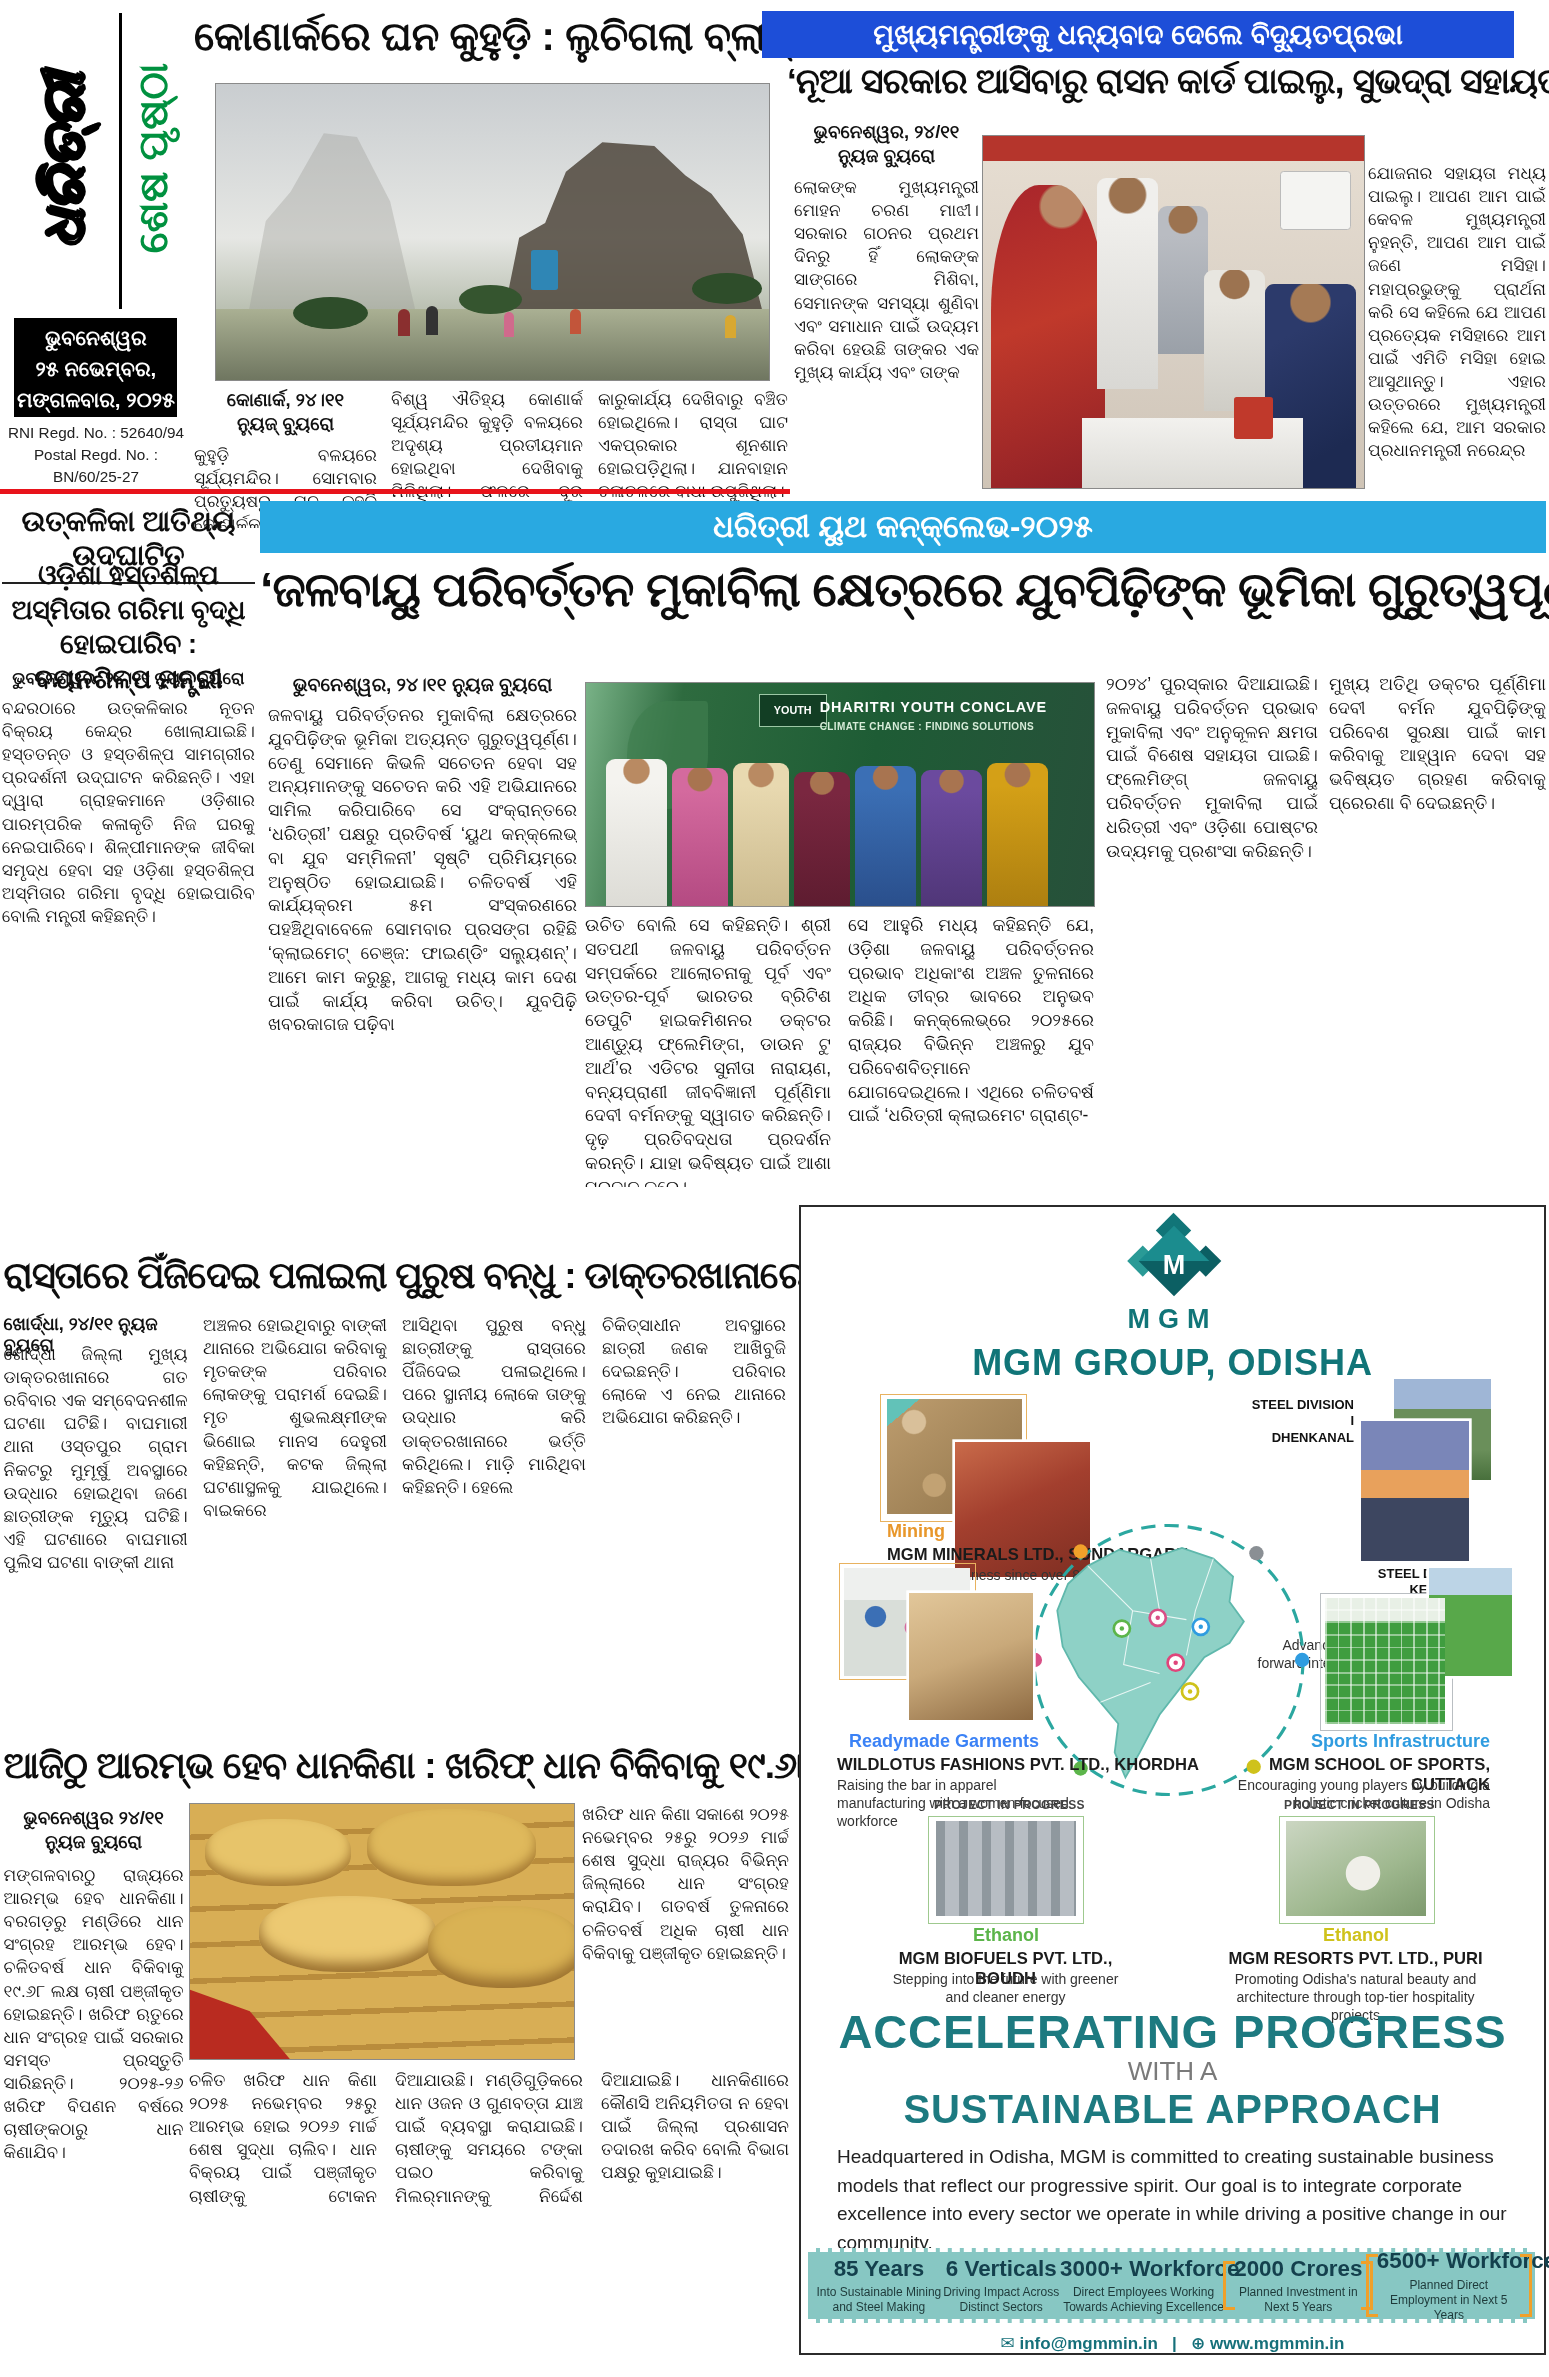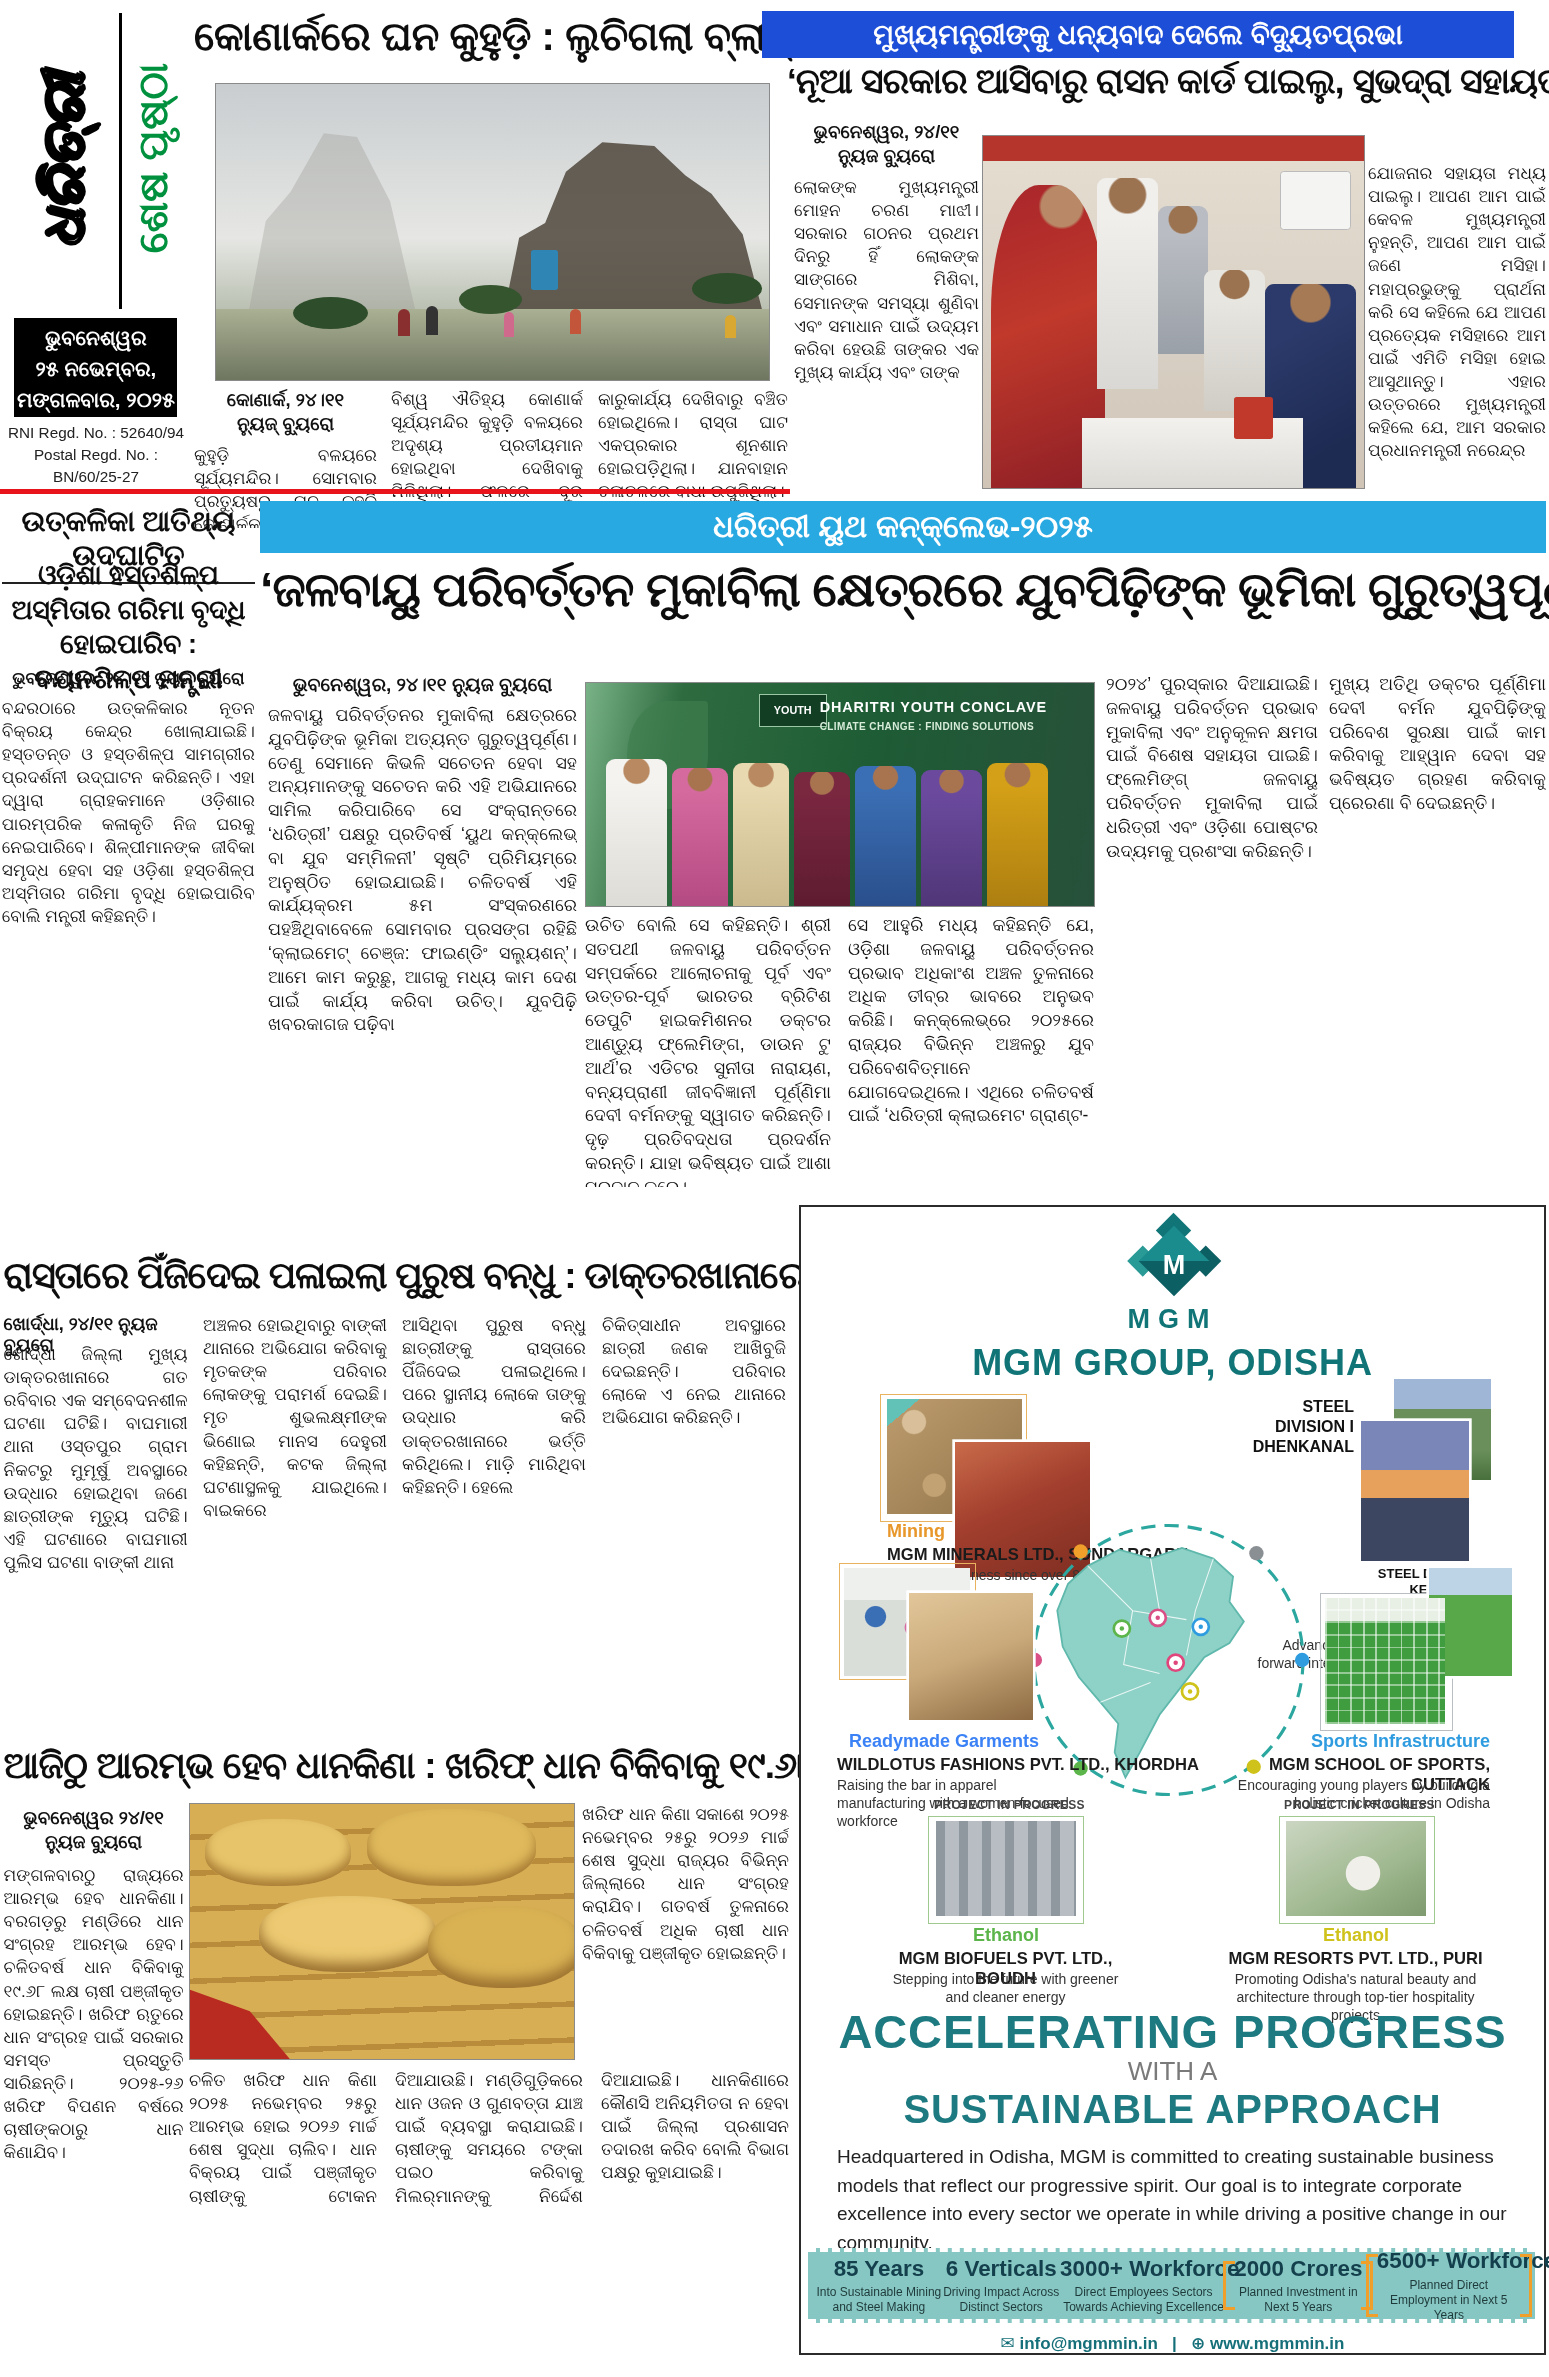--- a/index.html
+++ b/index.html
@@ -164,21 +164,21 @@
     <div class="abs ctr" style="left:0;top:97px;width:100%;color:#117578;font-weight:800;font-size:27px;letter-spacing:8px">MGM</div>
     <div class="abs ctr" style="left:0;top:135px;width:100%;color:#117578;font-weight:800;font-size:36px;letter-spacing:0.9px">MGM GROUP, ODISHA</div>
 
     <div class="abs" style="left:79px;top:187px;width:145px;height:126px;border:1.8px solid #e8b25f"></div>
     <div class="imgfx" style="left:86px;top:192px;width:135px;height:115px;background:radial-gradient(circle at 20% 20%,#d9c09a 0 8%,rgba(0,0,0,0) 9%),radial-gradient(circle at 60% 50%,#8f7349 0 10%,rgba(0,0,0,0) 11%),radial-gradient(circle at 35% 75%,#c2a273 0 9%,rgba(0,0,0,0) 10%),linear-gradient(140deg,#62c2b8 0 12%,#b8986a 12%,#8f7349)"></div>
     <div class="imgfx" style="left:154px;top:235px;width:135px;height:135px;background:linear-gradient(155deg,#c96b4a 0%,#a33f2e 45%,#7e2e22 100%);box-shadow:0 0 0 2.7px #fff"></div>
     <div class="abs adlbl" style="left:86px;top:314px;color:#e8972b">Mining</div>
     <div class="abs adco" style="left:86px;top:338px">MGM MINERALS LTD., SUNDARGARH</div>
     <div class="abs addesc" style="left:86px;top:359px;width:233px">Our core business since over 8 decades</div>
 
-    <div class="abs rt b" style="left:447px;top:190px;width:106px;font-size:16px;line-height:1.25">
+    <div class="abs rt b" style="left:447px;top:190px;width:106px;font-size:13px;line-height:1.25">
       <div>STEEL DIVISION I</div>
       <div>DHENKANAL</div>
     </div>
     <div class="imgfx" style="left:593px;top:172px;width:97px;height:101px;background:linear-gradient(#9fb6d6 0 30%,#6a8f5a 30% 70%,#48703c 100%);box-shadow:0 0 0 2.7px #fff"></div>
     <div class="imgfx" style="left:560px;top:214px;width:108px;height:140px;background:linear-gradient(#7a86b8 0 35%,#e8a15c 35% 55%,#3d4660 55% 100%);box-shadow:0 0 0 2.7px #fff"></div>
     <div class="abs rt b" style="left:566px;top:359px;width:124px;font-size:13px;line-height:1.25">
       <div>STEEL DIVISION II</div>
       <div>KENDUJHAR</div>
     </div>
     <div class="abs adlbl rt" style="left:503px;top:406px;width:187px;color:#1b1b1b">Steel Making</div>
@@ -254,21 +254,21 @@
       <div class="ctr" style="width:136px;position:relative">
         <div class="statv">85 Years</div>
         <div class="statd">Into Sustainable Mining and Steel Making</div>
       </div>
       <div class="ctr" style="width:126px;position:relative">
         <div class="statv">6 Verticals</div>
         <div class="statd">Driving Impact Across Distinct Sectors</div>
       </div>
       <div class="ctr" style="width:167px;position:relative">
         <div class="statv">3000+ Workforce</div>
-        <div class="statd">Direct Employees Sectors Towards Achieving Excellence</div>
+        <div class="statd">Direct Employees Working Towards Achieving Excellence</div>
       </div>
       <div class="ctr" style="width:133px;position:relative;padding:0 7.2px">
         <div class="bracket bl"></div>
         <div class="bracket br"></div>
         <div class="statv">2000 Crores</div>
         <div class="statd">Planned Investment in Next 5 Years</div>
       </div>
       <div class="ctr" style="width:144px;position:relative;padding:0 7.2px">
         <div class="bracket bl"></div>
         <div class="bracket br"></div>

